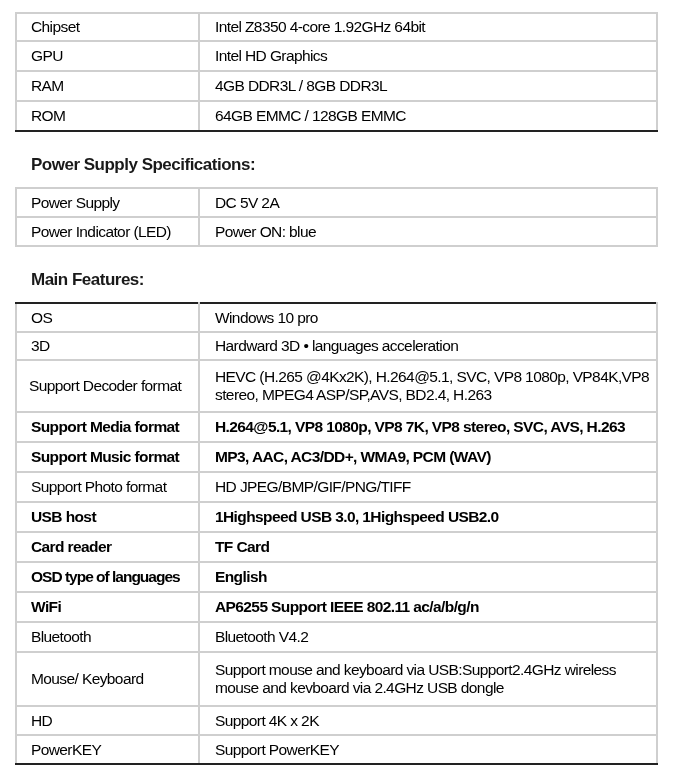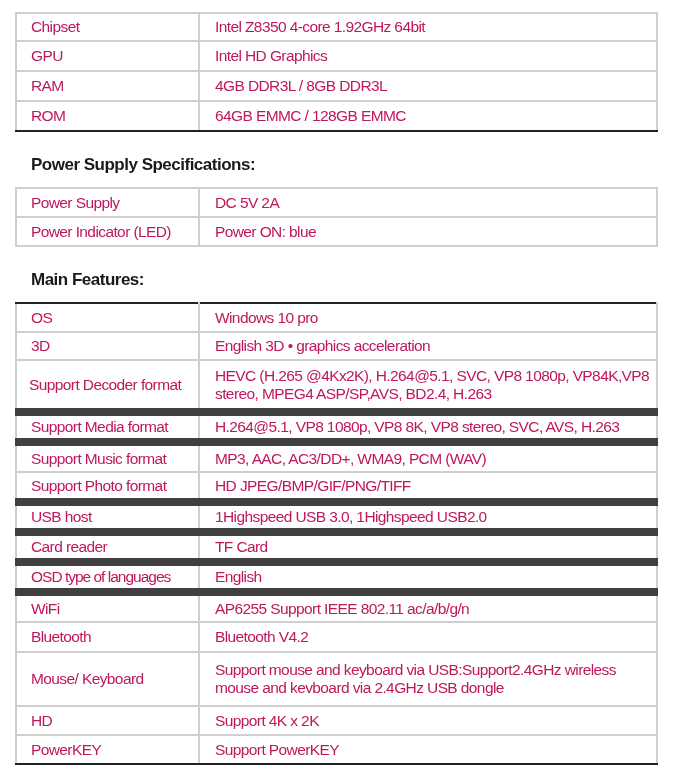--- a/index.html
+++ b/index.html
@@ -9,25 +9,25 @@
     color: #1a1a1a;
   }
   .spec-table {
     position: absolute; left: 15px; width: 643px;
     border-collapse: collapse; table-layout: fixed;
   }
   .spec-table td {
     border: 2px solid #cfcfcf;
     font-size: 15.5px; letter-spacing: -0.6px; line-height: 18px;
     padding: 0 0 0 14px; vertical-align: middle;
-    color: #be185d;
+    color: #000000;
   }
   .spec-table td.label { width: 167px; padding-left: 14px; }
   .spec-table td.value { padding-left: 15px; border-radius: 12px; }
-  .spec-table tr.dark-top td { border-top: 8px solid #404040; }
+  .spec-table tr.dark-top td { border-top: 2px solid #404040; font-weight: bold; }
   .spec-table tr.thin-dark-top td { border-top: 2px solid #222; }
   .spec-table tr.last-dark td { border-bottom: 2px solid #222; margin-left: 17px; }
   .faded { color: #9a9a9a; filter: blur(0.4px); }
   .section-heading {
     position: absolute; left: 31px;
     font-size: 17px; font-weight: bold; letter-spacing: -0.5px;
     color: #1a1a1a; margin: 0;
   }
 </style>
 </head>
@@ -70,29 +70,29 @@
 
 <h2 class="section-heading" style="top:270px;">Main Features:</h2>
 <table class="spec-table" style="top:302px;">
   <tbody>
       <tr class="thin-dark-top" style="height:29px;">
     <td class="label">OS</td>
     <td class="value">Windows 10 pro</td>
   </tr>
   <tr class="thin-dark-top" style="height:28px;">
     <td class="label">3D</td>
-    <td class="value">English 3D • graphics acceleration</td>
+    <td class="value">Hardward 3D • languages acceleration</td>
   </tr>
   <tr style="height:52px;">
     <td class="label" style="padding-left:12px;">Support Decoder format</td>
     <td class="value">HEVC (H.265 @4Kx2K), H.264@5.1, SVC, VP8 1080p, VP84K,VP8 stereo, MPEG4 ASP/SP,AVS, BD2.4, H.263</td>
   </tr>
   <tr class="dark-top" style="height:30px;">
     <td class="label">Support Media format</td>
-    <td class="value">H.264@5.1, VP8 1080p, VP8 8K, VP8 stereo, SVC, AVS, H.263</td>
+    <td class="value">H.264@5.1, VP8 1080p, VP8 7K, VP8 stereo, SVC, AVS, H.263</td>
   </tr>
   <tr class="dark-top" style="height:30px;">
     <td class="label">Support Music format</td>
     <td class="value">MP3, AAC, AC3/DD+, WMA9, PCM (WAV)</td>
   </tr>
   <tr style="height:30px;">
     <td class="label">Support Photo format</td>
     <td class="value">HD JPEG/BMP/GIF/PNG/TIFF</td>
   </tr>
   <tr class="dark-top" style="height:30px;">

